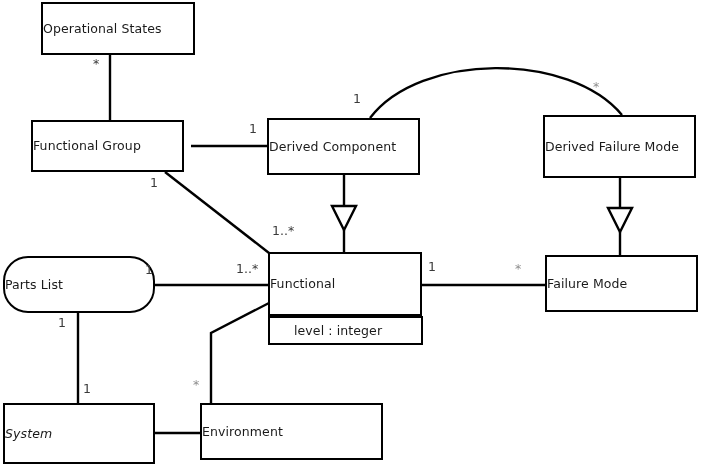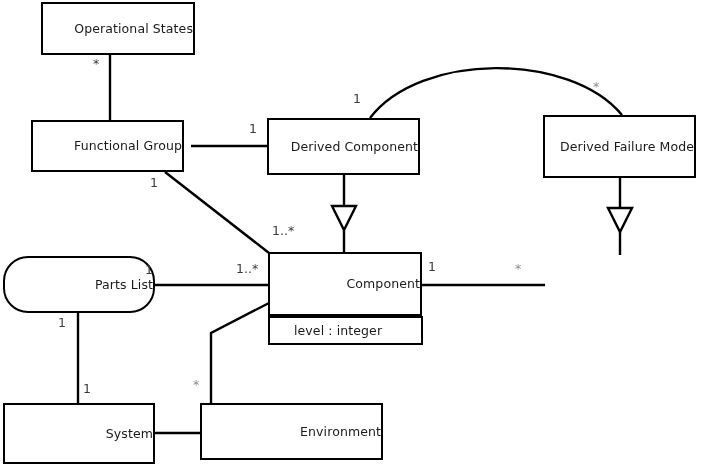--- a/index.html
+++ b/index.html
@@ -25,23 +25,22 @@
     width: 702px;
     height: 464px;
   }
   .uml-class {
     position: absolute;
     box-sizing: border-box;
     border: 2px solid #000000;
     background: #ffffff;
     display: flex;
     align-items: center;
-    justify-content: flex-end;
+    justify-content: flex-start;
     z-index: 5;
-    padding-left: 40px;
   }
   .uml-class-name {
     font-size: 12.5px;
     color: #1a1a1a;
     text-align: center;
     line-height: 1.1;
     white-space: nowrap;
     letter-spacing: 0.1px;
   }
   .uml-attr-box {
@@ -121,29 +120,32 @@
 
   <div class="uml-class" style="left:267px; top:118px; width:153px; height:57px;">
     <span class="uml-class-name">Derived Component</span>
   </div>
 
   <div class="uml-class" style="left:3px; top:256px; width:152px; height:57px;border-radius:25px;">
     <span class="uml-class-name">Parts List</span>
   </div>
 
   <div class="uml-class" style="left:268px; top:252px; width:154px; height:64px;">
-    <span class="uml-class-name">Component</span>
+    <span class="uml-class-name">Functional</span>
   </div>
 
   <div class="uml-attr-box" style="left:268px; top:316px; width:155px; height:29px;">
     <span class="uml-attr-text">level : integer</span>
   </div>
 
+  <div class="uml-class" style="left:545px; top:255px; width:153px; height:57px;">
+    <span class="uml-class-name">Failure Mode</span>
+  </div>
 
-  <div class="uml-class" style="left:3px; top:403px; width:152px; height:61px;">
+  <div class="uml-class" style="left:3px; top:403px; width:152px; height:61px;font-style:italic;">
     <span class="uml-class-name">System</span>
   </div>
 
   <div class="uml-class" style="left:200px; top:403px; width:183px; height:57px;">
     <span class="uml-class-name">Environment</span>
   </div>
 
   <span class="multiplicity" style="left:93px; top:58px;">*</span>
 
   <span class="multiplicity" style="left:249px; top:123px;">1</span>

